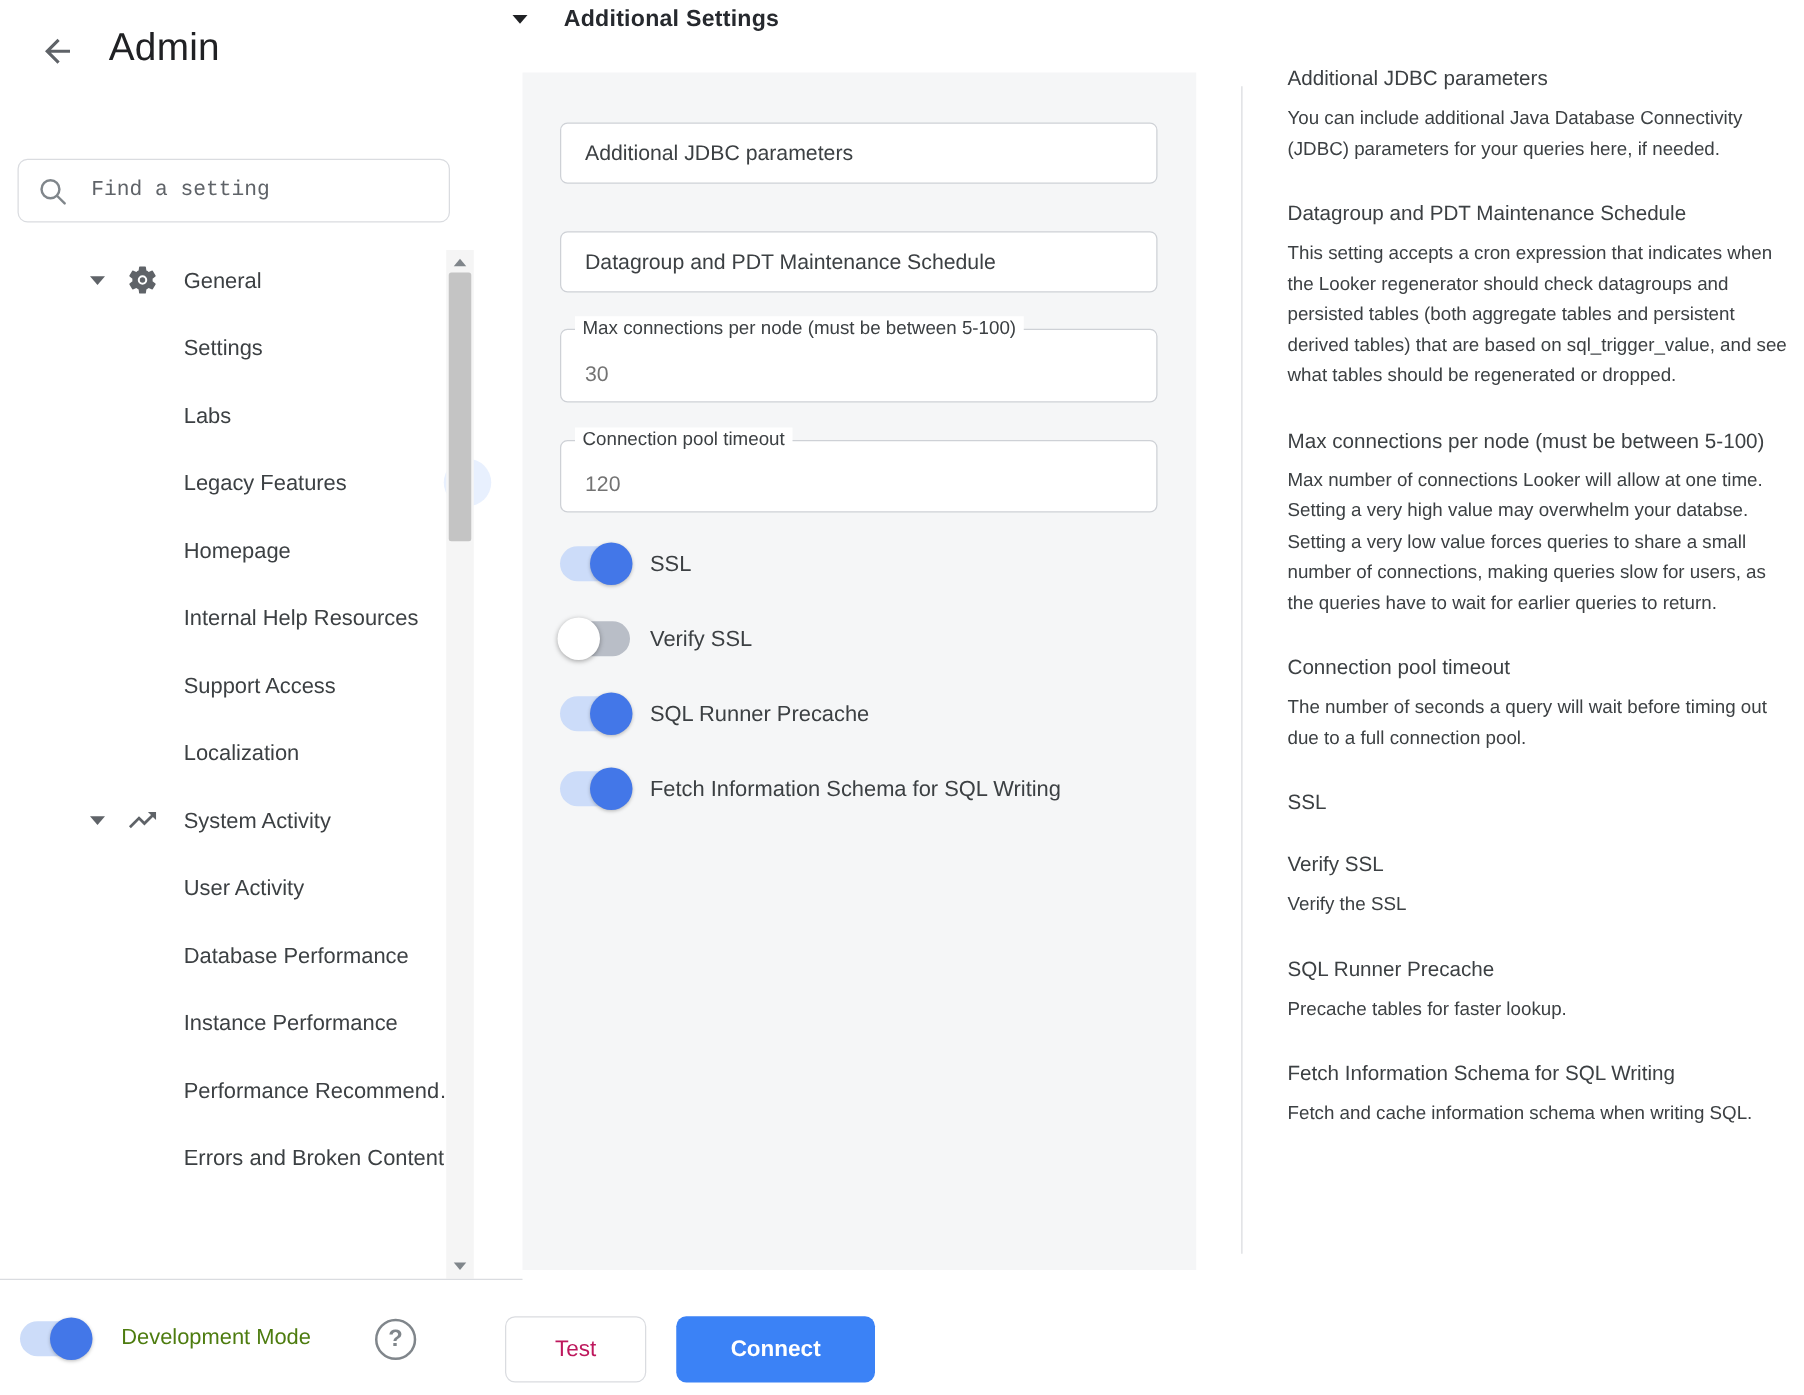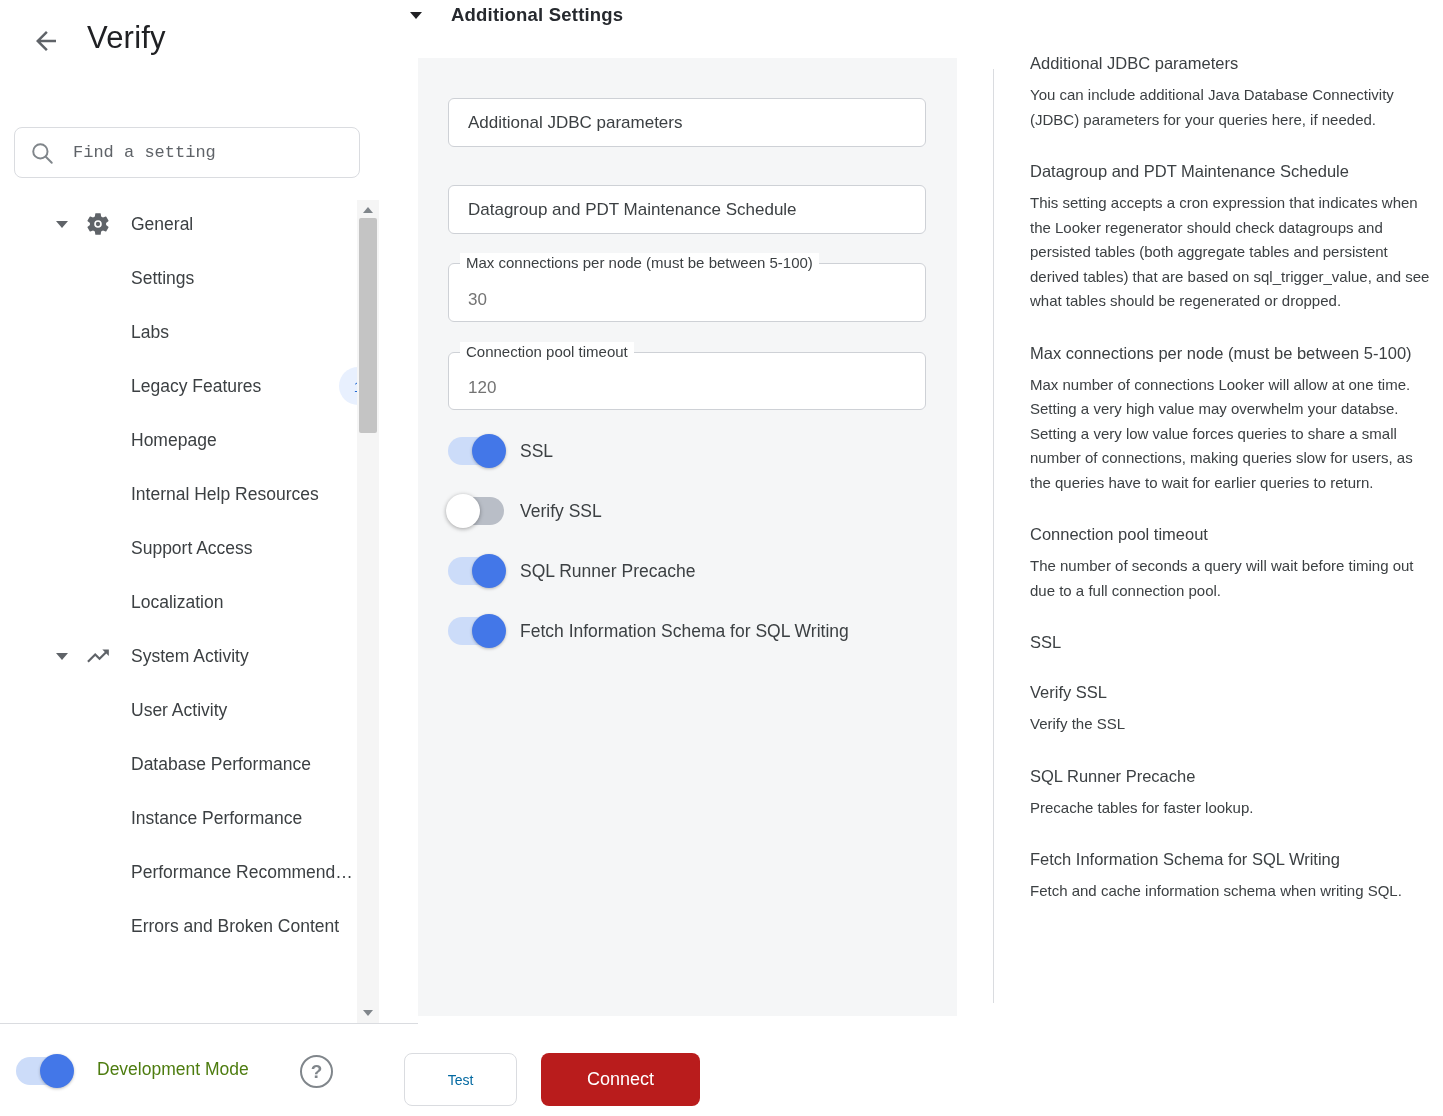--- a/index.html
+++ b/index.html
@@ -19,21 +19,21 @@
     border:1px solid #dadce0; border-radius:8px; background:#fff;
     display:flex; align-items:center; padding:0 12px 0 14px;
   }
   .searchbox svg { flex:0 0 auto; margin-right:16px; }
   .searchbox input {
     border:none; outline:none; flex:1; font-size:17px; color:#3c4043;
     font-family:Liberation Mono, monospace; background:transparent;
   }
   .searchbox input::placeholder { color:#5f6368; opacity:1; }
 
-  .nav { position:absolute; left:0; top:197px; width:356px;padding-left:40px; }
+  .nav { position:absolute; left:16px; top:197px; width:356px;padding-left:40px; }
   .nav-row { position:relative; height:54px; display:flex; align-items:center; cursor:pointer; }
   .nav-row .caret {
     position:absolute; left:16px; top:50%; margin-top:-3px;
     width:0; height:0; border-left:6px solid transparent; border-right:6px solid transparent;
     border-top:7px solid #5f6368;
   }
   .nav-row .nav-icon { position:absolute; left:45px; top:50%; margin-top:-13px; width:26px; height:26px; }
   .nav-label { margin-left:91px; font-size:17.5px; color:#3c4043; white-space:nowrap; }
   .nav-badge {
     position:absolute; left:299px; top:50%; margin-top:-19px;
@@ -95,47 +95,47 @@
     background:#fff; box-shadow:0 1px 4px rgba(0,0,0,.35);
   }
   .switch.on { background:#ccdcf9; }
   .switch.on .thumb { left:auto; right:-2px; background:#4377e8; box-shadow:0 1px 3px rgba(0,0,0,.25); }
   .toggle-label { margin-left:16px; font-size:17.5px; color:#3c4043; white-space:nowrap; }
 
   
   .btn-test {
     position:absolute; left:404px; top:1053px; width:113px; height:53px;
     background:#fff; border:1px solid #dadce0; border-radius:8px;
-    color:#0369a1; font-size:14px; font-weight:500; cursor:pointer;
+    color:#be185d; font-size:18px; font-weight:500; cursor:pointer;
     font-family:"Liberation Sans", sans-serif;
   }
   .btn-connect {
     position:absolute; left:541px; top:1053px; width:159px; height:53px;
-    background:#b91c1c; border:none; border-radius:8px;
-    color:#fff; font-size:18px; font-weight:400; cursor:pointer;
+    background:#3b82f6; border:none; border-radius:8px;
+    color:#fff; font-size:18px; font-weight:700; cursor:pointer;
     font-family:"Liberation Sans", sans-serif;
   }
 
   
   .help-divider { position:absolute; left:993px; top:69px; width:1px; height:934px; background:#dadce0; }
   .help { position:absolute; left:1030px; top:52px; width:400px; }
   .help h3 { font-size:16.5px; font-weight:400; color:#3c4043; margin:28px 0 9px 0; line-height:22px; }
   .help .sec:first-child h3 { margin-top:0; }
   .help p { font-size:15px; color:#3c4043; line-height:24.5px; margin:0; }
 </style>
 </head>
 <body>
 
 <div class="sidebar">
   <span class="back-btn">
     <svg width="30" height="30" viewBox="0 0 24 24">
         <path d="M20 11H7.8l5.6-5.6L12 4l-8 8 8 8 1.4-1.4L7.8 13H20v-2z" fill="#5f6368"></path>
       </svg>
   </span>
-  <div class="admin-title">Verify</div>
+  <div class="admin-title">Admin</div>
 
   <div class="searchbox">
     <svg width="26" height="26" viewBox="0 0 24 24">
       <circle cx="10.5" cy="10.5" r="6.6" fill="none" stroke="#80868b" stroke-width="1.8"></circle>
       <line x1="15.5" y1="15.5" x2="21" y2="21" stroke="#80868b" stroke-width="1.8" stroke-linecap="round"></line>
     </svg>
     <input type="text" placeholder="Find a setting" style="">
   </div>
 
   <div class="nav">

